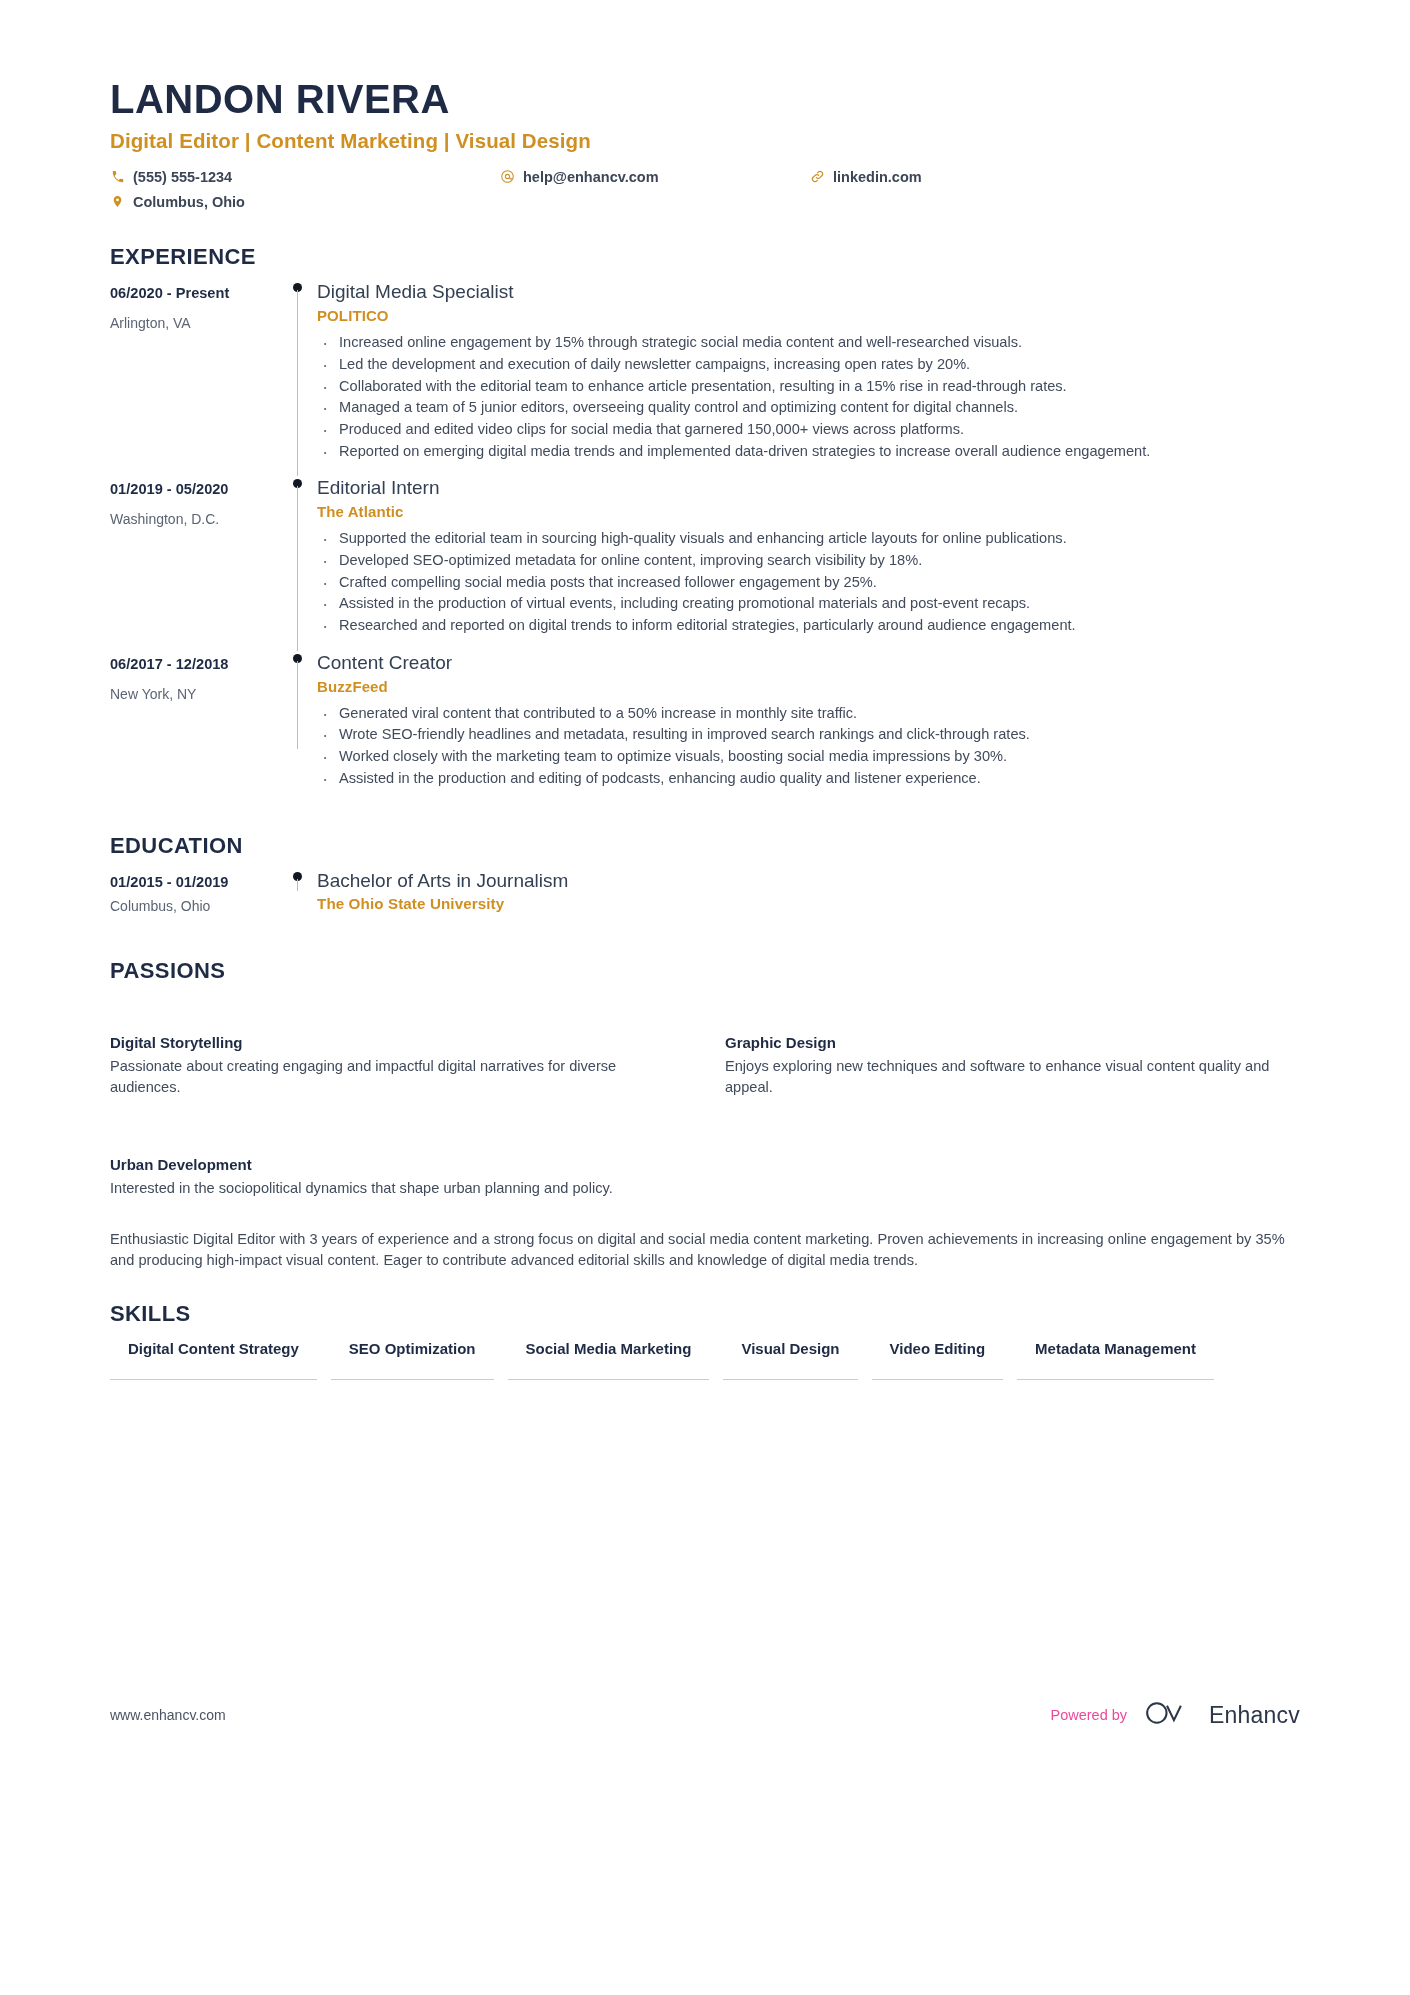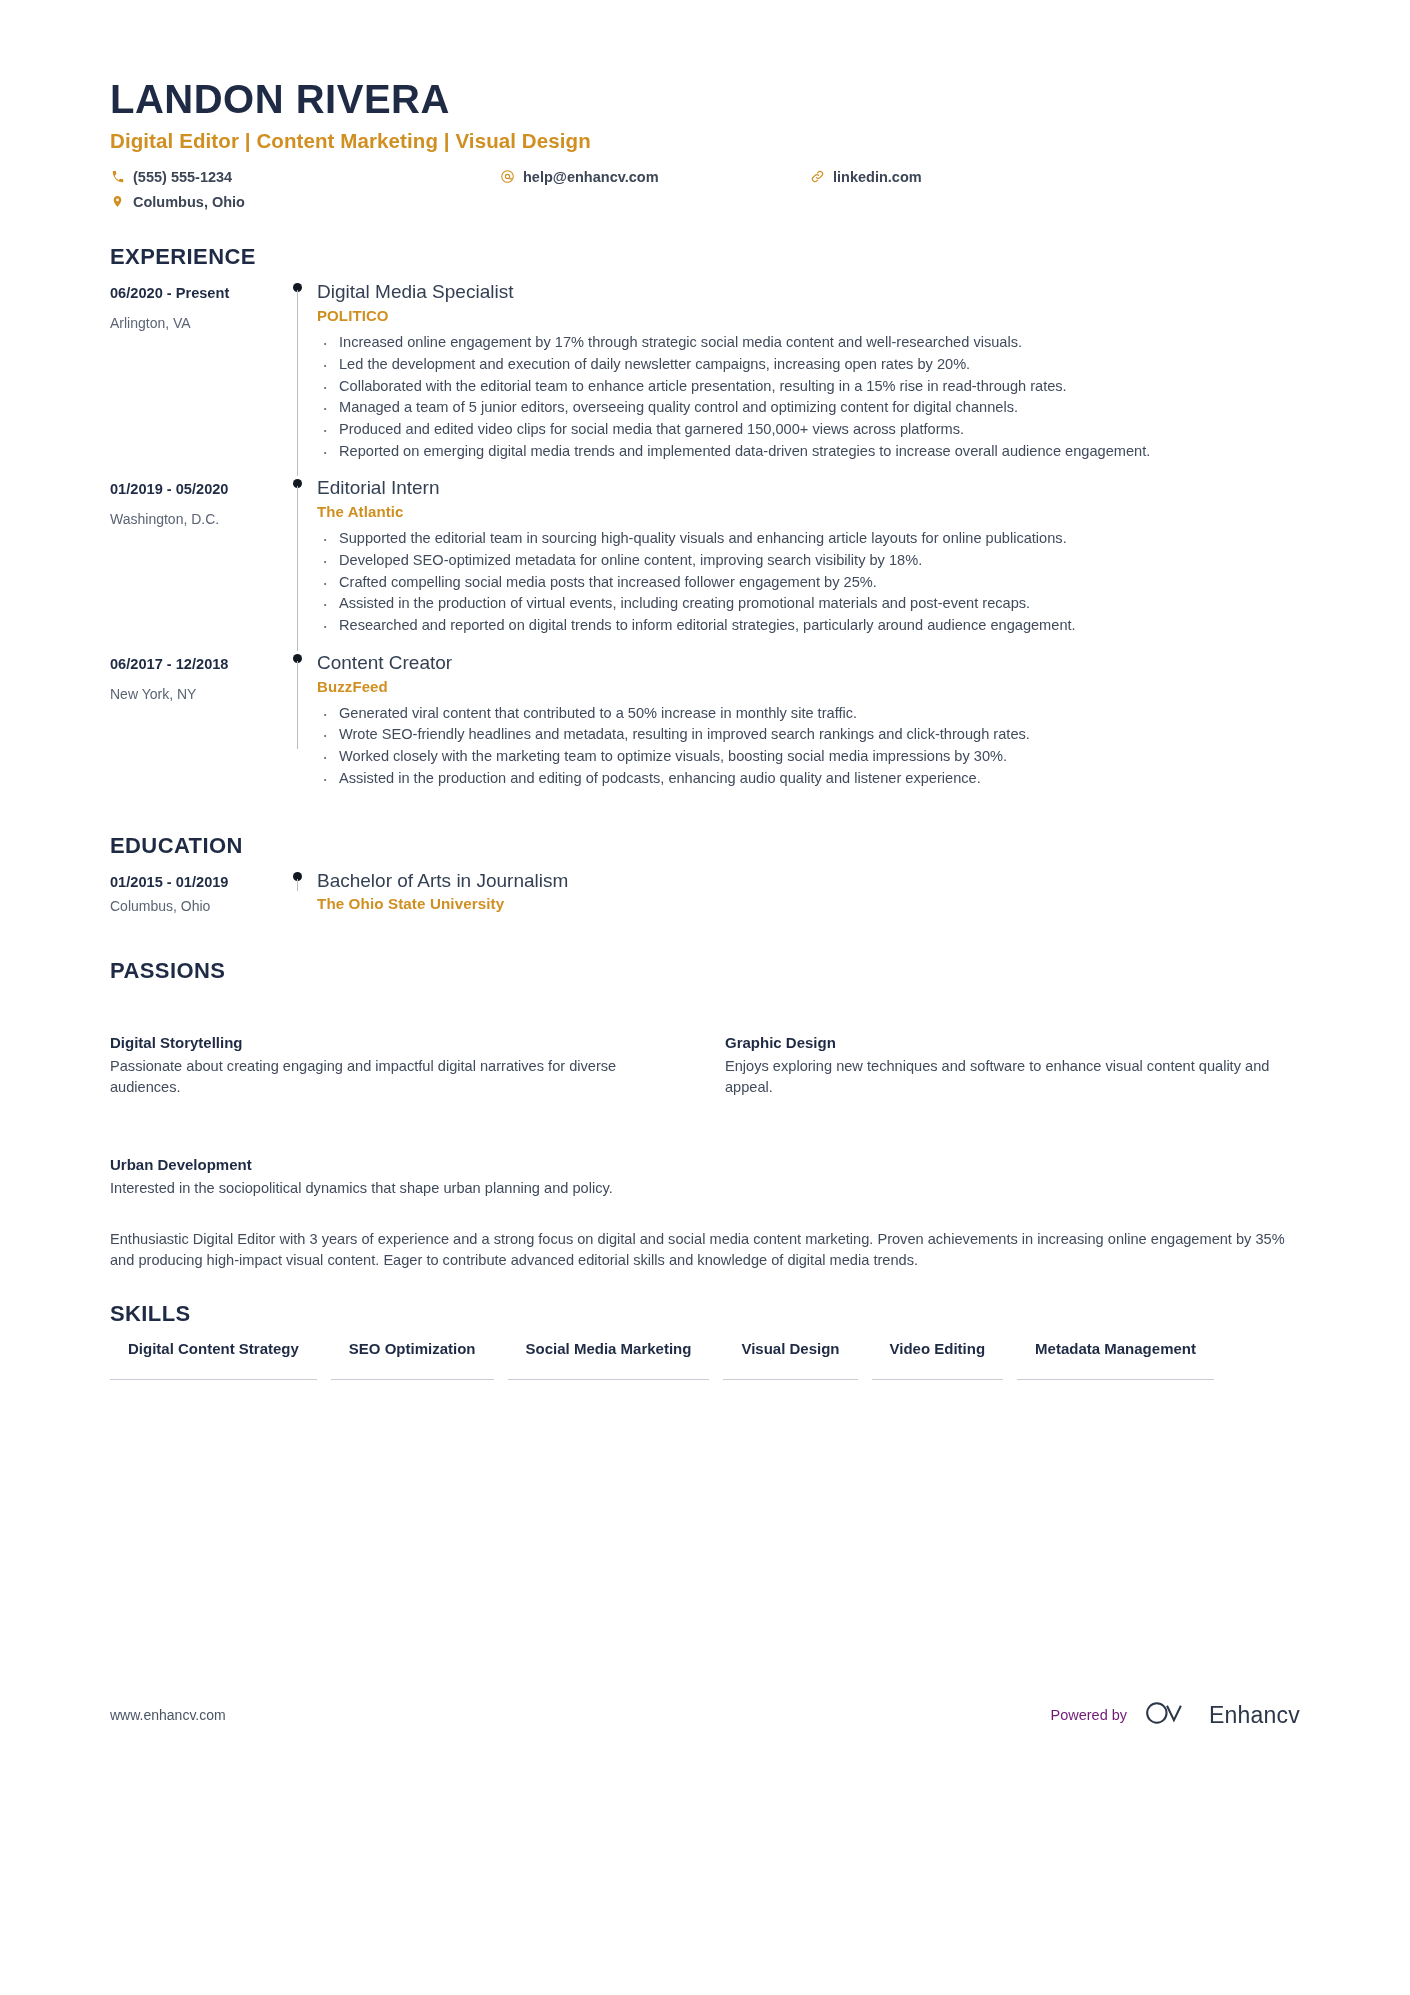--- a/index.html
+++ b/index.html
@@ -199,21 +199,21 @@
     position: absolute;
     left: 110px;
     right: 110px;
     bottom: 58px;
     display: flex;
     align-items: center;
     justify-content: space-between;
   }
   .footer-url { font-size: 14px; color: #4a5464; }
   .footer-right { display: flex; align-items: center; gap: 16px; }
-  .powered { font-size: 14.5px; color: #701a75; }
+  .powered { font-size: 14.5px; color: #ec4899; }
   .brand { display: flex; align-items: center; gap: 18px; }
   .brand-name { font-size: 23px; color: #2b3648; letter-spacing: 0.2px; }
 </style>
 </head>
 <body>
 
 <div class="page">
 
   <div class="header">
     <div class="name">LANDON RIVERA</div>
@@ -270,21 +270,21 @@
         <div class="loc">Arlington, VA</div>
       </div>
       <div class="rail">
         <span class="dot"></span>
         <span class="line"></span>
       </div>
       <div class="body">
         <div class="role">Digital Media Specialist</div>
         <div class="org">POLITICO</div>
         <ul class="bullets">
-          <li>Increased online engagement by 17% through strategic social media content and well-researched visuals.</li>
+          <li>Increased online engagement by 15% through strategic social media content and well-researched visuals.</li>
           <li>Led the development and execution of daily newsletter campaigns, increasing open rates by 20%.</li>
           <li>Collaborated with the editorial team to enhance article presentation, resulting in a 15% rise in read-through rates.</li>
           <li>Managed a team of 5 junior editors, overseeing quality control and optimizing content for digital channels.</li>
           <li>Produced and edited video clips for social media that garnered 150,000+ views across platforms.</li>
           <li>Reported on emerging digital media trends and implemented data-driven strategies to increase overall audience engagement.</li>
         </ul>
       </div>
     </div>
 
     <div class="entry">

